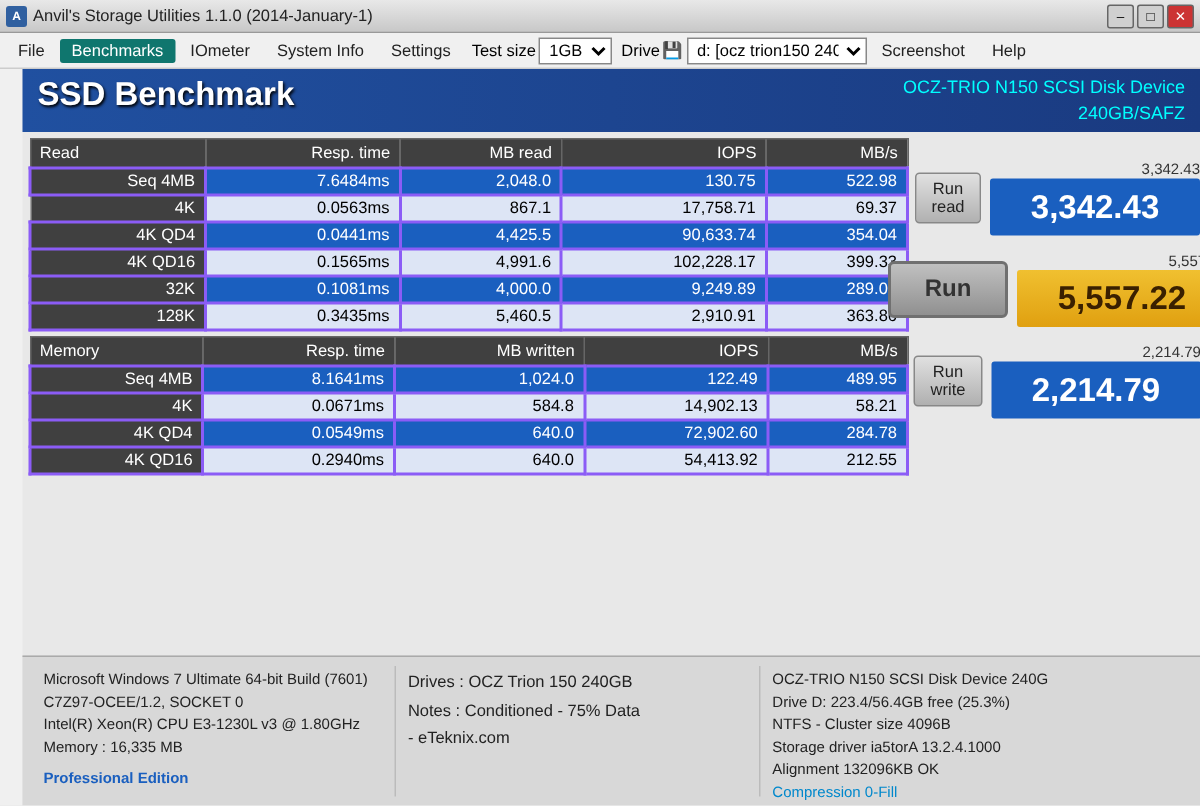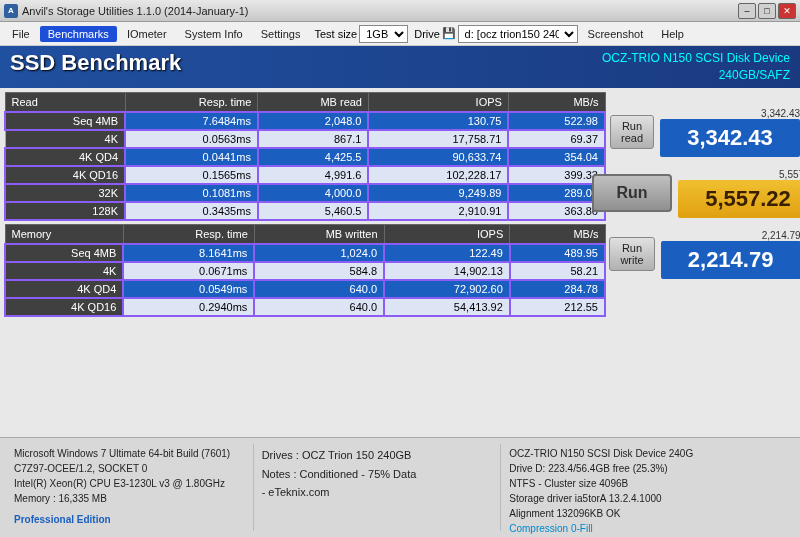--- a/index.html
+++ b/index.html
@@ -33,37 +33,38 @@
       padding: 4px 4px;
       gap: 2px;
     }
     .menu-item {
       padding: 2px 8px;
       cursor: pointer;
       border-radius: 2px;
       font-size: 11px;
       color: #222;
     }
-    .menu-item.active { background: #1d4ed8; color: white; }
+    .menu-item.active { background: #0f766e; color: white; }
     .test-size-group { display: flex; align-items: center; gap: 2px; margin-left: 4px; }
     .select-box {
       height: 18px;
       font-size: 11px;
       border: 1px solid #888;
       background: white;
       padding: 0 2px;
     }
     .drive-group { display: flex; align-items: center; gap: 2px; margin-left: 4px; }
 
     
     .main-content {
       background: #e8e8e8;
       height: calc(537px - 22px - 24px);
       display: flex;
       flex-direction: column;
+      margin-left: 15px;
     }
 
     
     .app-header {
       background: linear-gradient(to right, #2050a0, #1a3a80);
       padding: 4px 10px;
       display: flex;
       justify-content: space-between;
       align-items: flex-start;
     }

